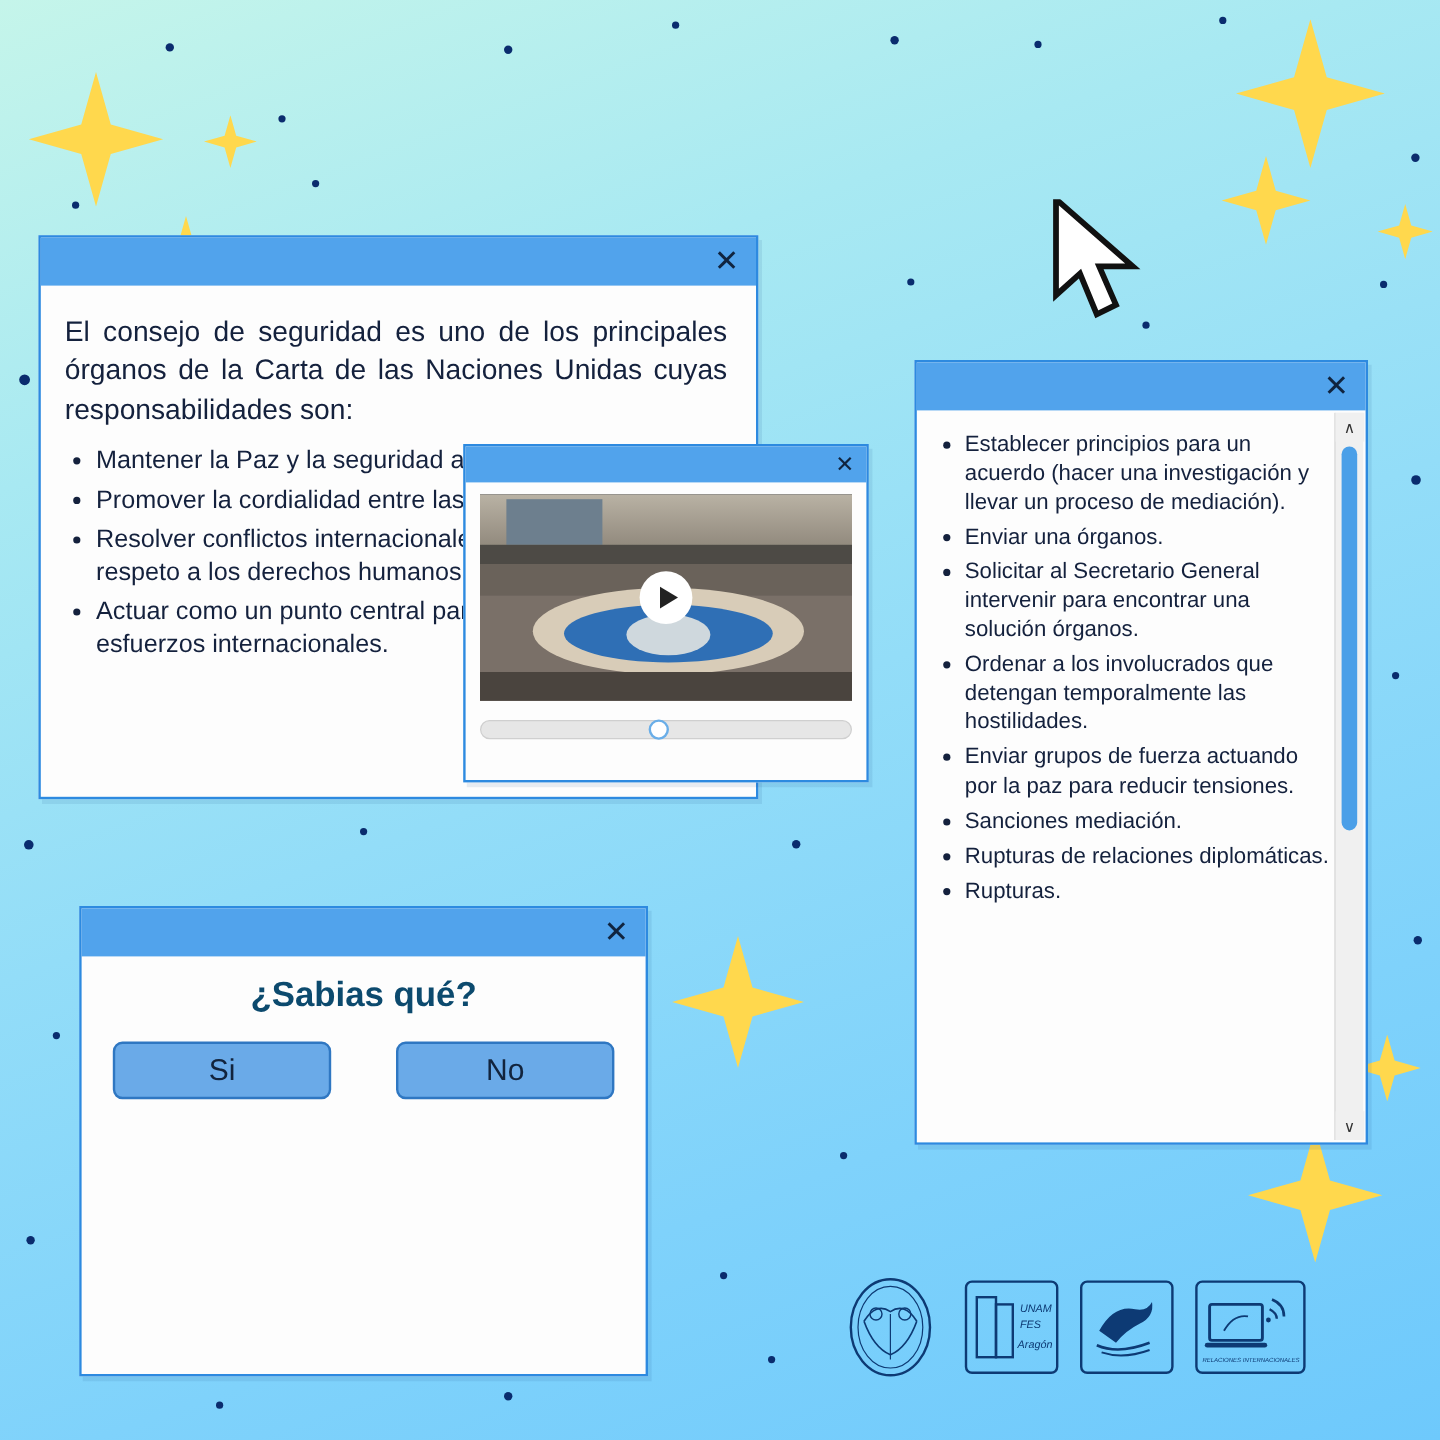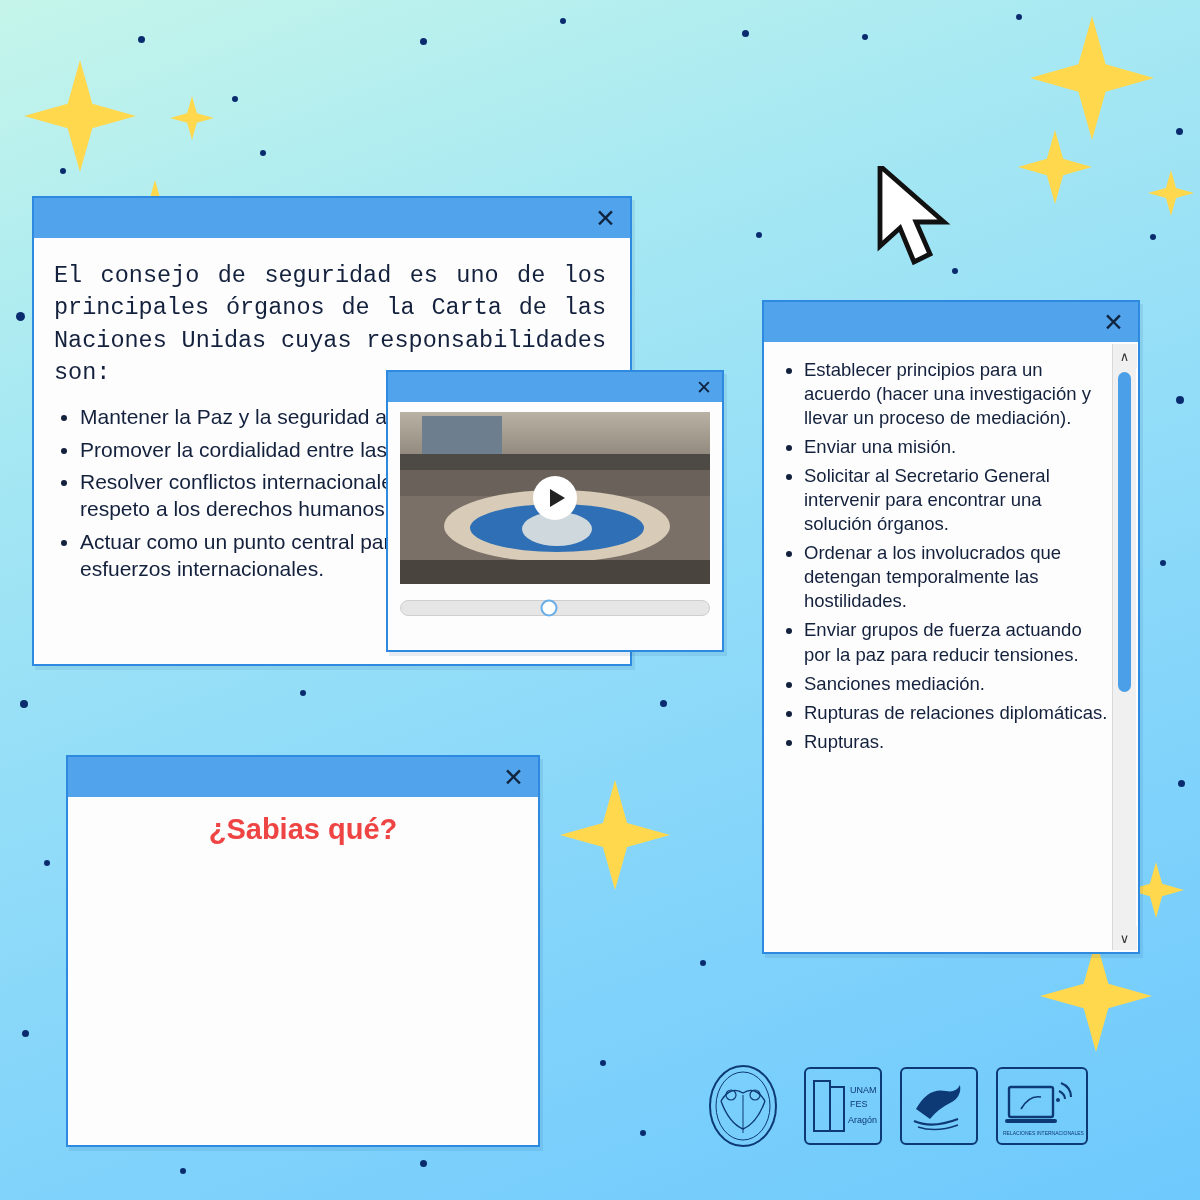--- a/index.html
+++ b/index.html
@@ -86,21 +86,20 @@
   }
 
   
   #win-text1 { left: 32px; top: 196px; width: 600px; height: 470px; }
   #win-text1 .para {
     font-size: 23.5px;
     line-height: 1.38;
     text-align: justify;
     text-align-last: left;
     margin: 4px 4px 14px 0;
-    font-family: Liberation Mono, monospace;
   }
   #win-text1 ul { margin: 0; padding-left: 26px; }
   #win-text1 li {
     font-size: 21px;
     line-height: 1.28;
     margin-bottom: 6px;
   }
 
   
   #win-video { left: 386px; top: 370px; width: 338px; height: 282px; }
@@ -191,21 +190,21 @@
     border-radius: 7px;
   }
 
   
   #win-saber { left: 66px; top: 755px; width: 474px; height: 392px; }
   #win-saber .win-body { padding: 14px 22px 16px 22px; }
   .saber-title {
     text-align: center;
     font-size: 29px;
     margin: 2px 0 10px 0;
-    color: #ef4444;
+    color: #0c4a6e;
   }
   #win-saber .para {
     font-size: 21px;
     line-height: 1.35;
     text-align: justify;
     text-align-last: left;
     margin: 0;
   }
   .btn-row {
     display: flex;
@@ -232,24 +231,25 @@
     position: absolute;
     left: 700px; top: 1060px;
     display: flex;
     align-items: center;
     gap: 18px;
   }
   .logo-box {
     width: 78px; height: 78px;
     border: 2px solid #0d3a74;
     border-radius: 6px;
-    display: flex; align-items: center; justify-content: center;
+    display: flex; align-items: center; 
     color: #0d3a74;
     background: transparent;
     overflow: hidden;
+    font-style: italic;
   }
   .logo-plain { border: none; width: 86px; height: 92px; }
 </style>
 </head>
 <body>
 
 <div id="poster">
 
   <div class="dot" style="left:16px;top:312px;width:9px;height:9px;"></div>
   <div class="dot" style="left:138px;top:36px;width:7px;height:7px;"></div>
@@ -330,21 +330,21 @@
     </div>
   </div>
 
   <div class="win" id="win-text2">
     <div class="win-bar">
       <span class="win-close">✕</span>
     </div>
     <div class="win-body">
       <ul>
         <li>Establecer principios para un acuerdo (hacer una investigación y llevar un proceso de mediación).</li>
-        <li> Enviar una misión.</li>
+        <li> Enviar una órganos.</li>
         <li> Solicitar al Secretario General intervenir para encontrar una solución órganos.</li>
         <li> Ordenar a los involucrados que detengan temporalmente las hostilidades.</li>
         <li> Enviar grupos de fuerza actuando por la paz para reducir tensiones.</li>
         <li> Sanciones mediación.</li>
         <li> Rupturas de relaciones diplomáticas.</li>
         <li> Rupturas.</li>
       </ul>
     </div>
     <div class="scrollbar">
       <div class="sb-arrow">∧</div>
@@ -352,20 +352,24 @@
       <div class="sb-arrow bottom">∨</div>
     </div>
   </div>
 
   <div class="win" id="win-saber">
     <div class="win-bar">
       <span class="win-close">✕</span>
     </div>
     <div class="win-body">
       <h2 class="saber-title">¿Sabias qué?</h2>
+      <div class="btn-row">
+        <div class="btn">Si</div>
+        <div class="btn">No</div>
+      </div>
     </div>
   </div>
 
   <div id="cursor">
     <svg width="96" height="104" viewBox="0 0 48 52">
       <polygon points="2,0 2,40 12,31 19,48 27,44 20,28 34,28" fill="#ffffff" stroke="#111111" stroke-width="2.4" stroke-linejoin="miter"></polygon>
     </svg>
   </div>
 
   <div class="logos">

